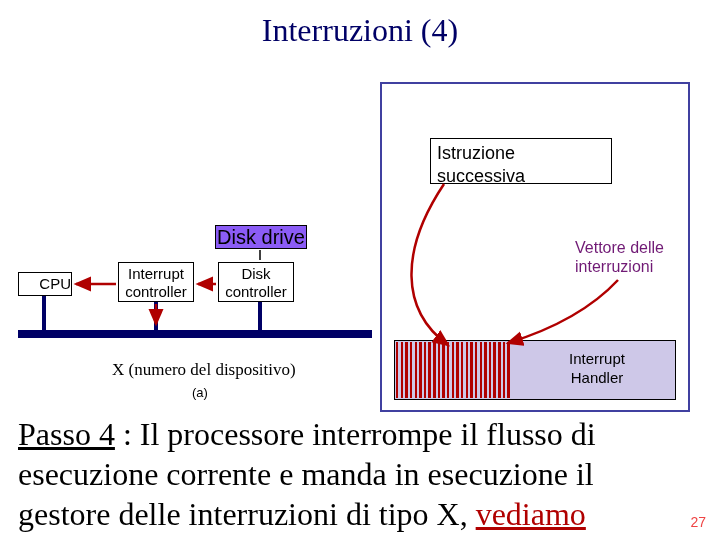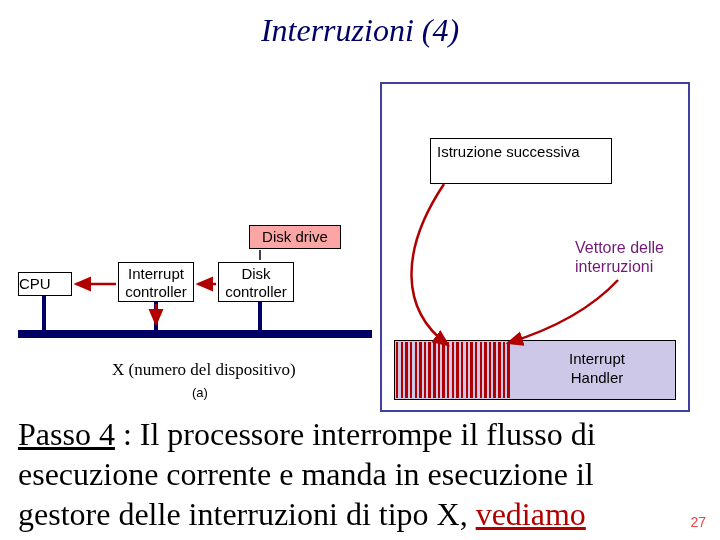--- a/index.html
+++ b/index.html
@@ -10,69 +10,67 @@
     background: #ffffff;
     font-family: "Times New Roman", serif;
     position: relative;
     overflow: hidden;
   }
   .title {
     text-align: center;
     font-size: 32px;
     color: #000066;
     padding-top: 12px;
-    font-style: italic;
   }
   .outer-box {
     position: absolute;
     left: 380px;
     top: 82px;
     width: 310px;
     height: 330px;
     border: 2px solid #4040a0;
     background: #ffffff;
   }
   .instr-box {
     position: absolute;
     left: 430px;
     top: 138px;
     width: 182px;
     height: 46px;
     border: 1px solid #000;
     background: #fff;
     font-family: Arial, sans-serif;
-    font-size: 15px;
+    font-size: 18px;
     line-height: 1.3;
     padding: 3px 6px;
   }
   .disk-drive-box {
     position: absolute;
     left: 215px;
     top: 225px;
     width: 92px;
     height: 24px;
     border: 1px solid #000;
-    background: #fca5a5;
-    font-family: Arial, sans-serif;
-    font-size: 15px;
+    background: #8b5cf6;
+    font-family: Arial, sans-serif;
+    font-size: 20px;
     text-align: center;
     line-height: 22px;
-    margin-left: 34px;
   }
   .cpu-box {
     position: absolute;
     left: 18px;
     top: 272px;
     width: 54px;
     height: 24px;
     border: 1px solid #000;
     background: #fff;
     font-family: Arial, sans-serif;
     font-size: 15px;
-    text-align: left;
+    text-align: right;
     line-height: 22px;
   }
   .ic-box {
     position: absolute;
     left: 118px;
     top: 262px;
     width: 76px;
     height: 40px;
     border: 1px solid #000;
     background: #fff;

